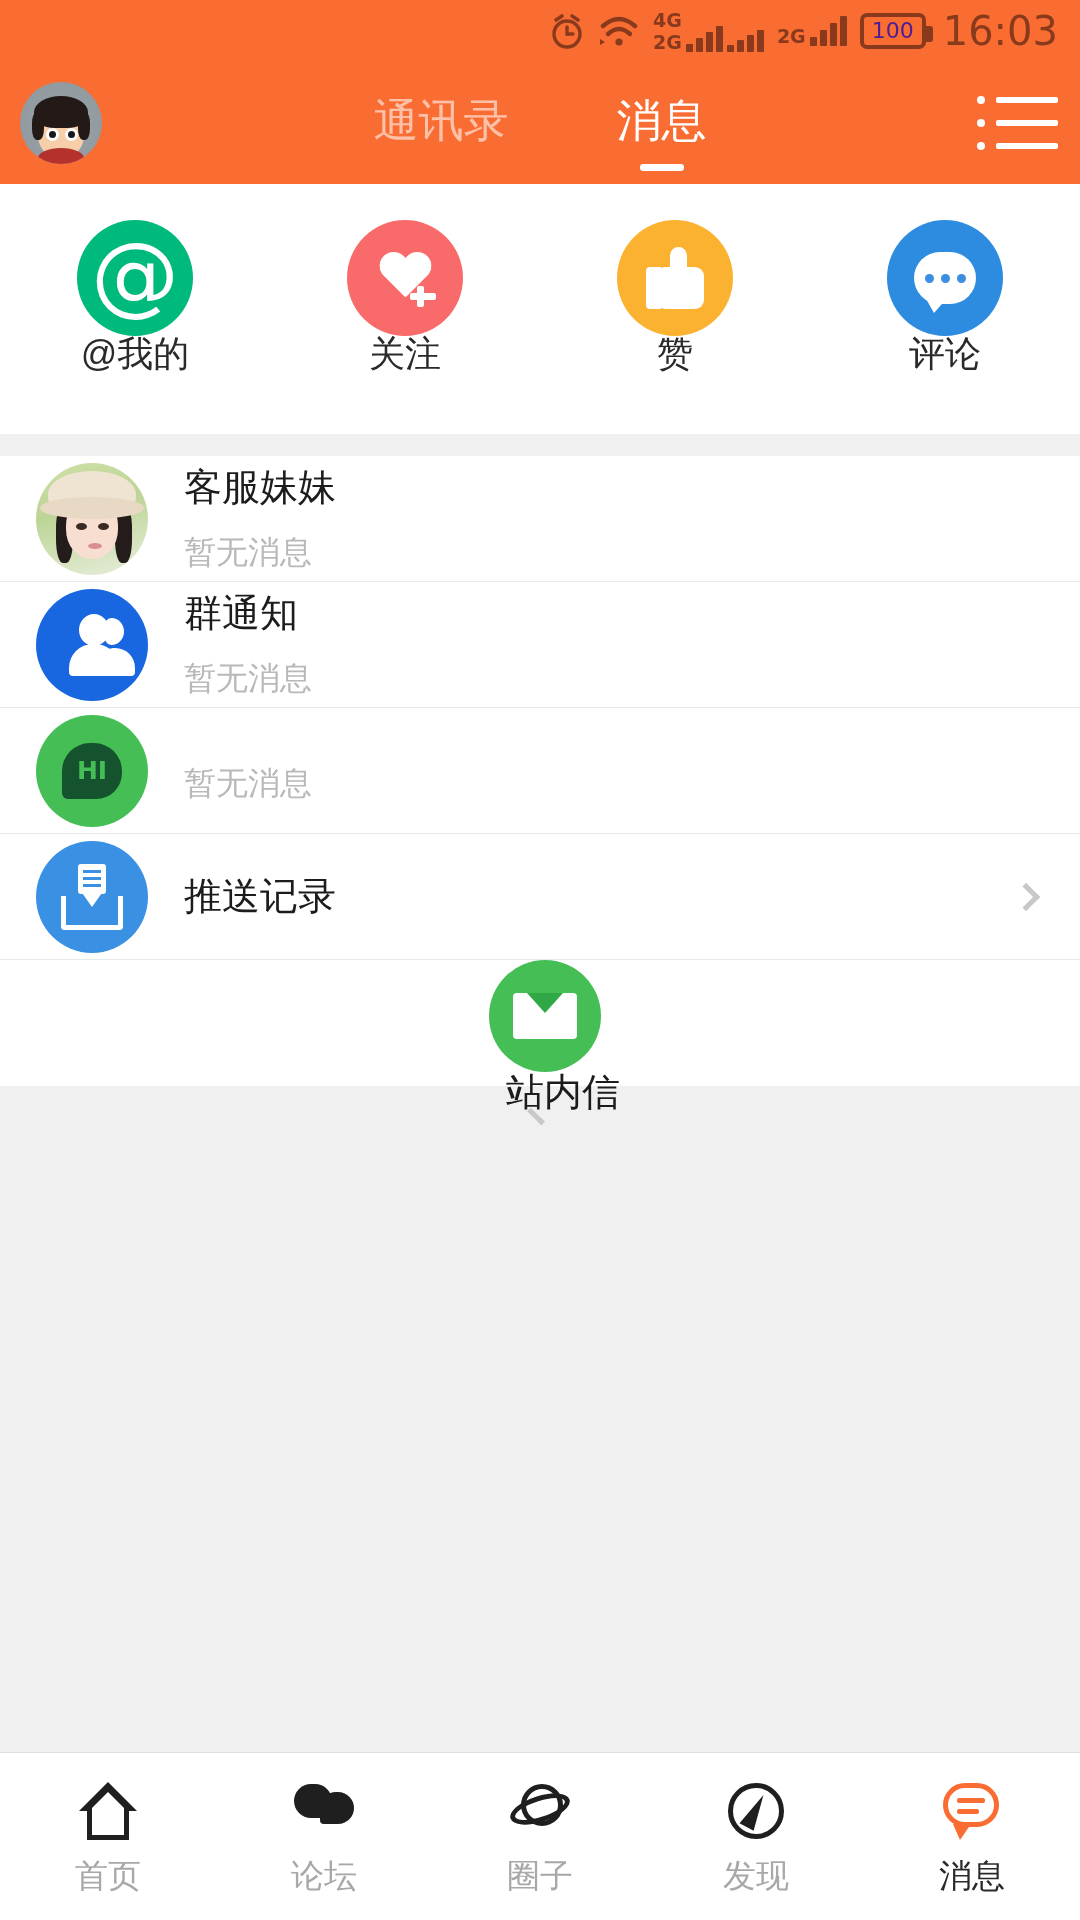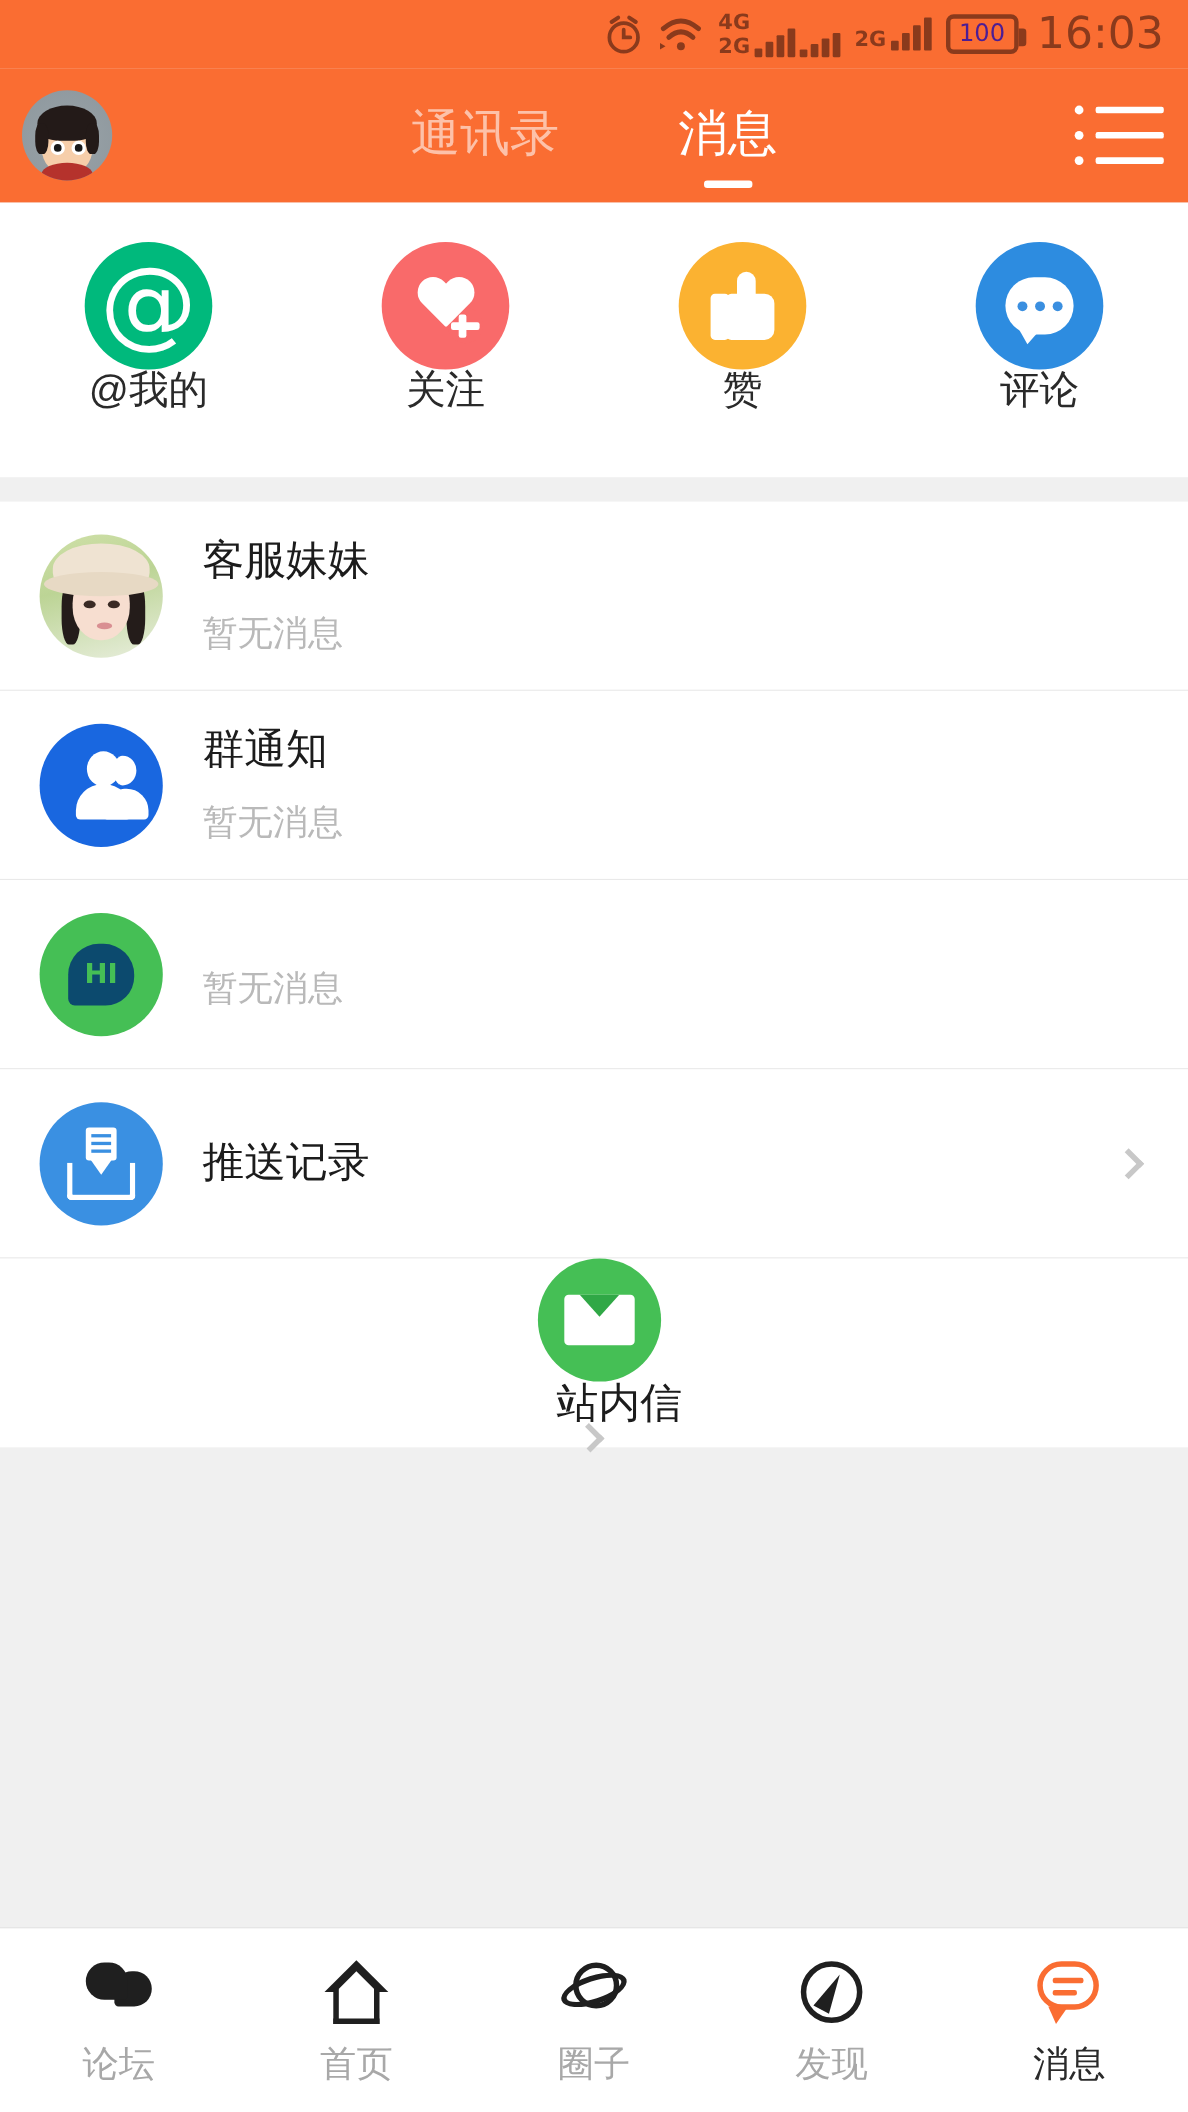--- a/index.html
+++ b/index.html
@@ -105,21 +105,21 @@
            border-radius:30px; display:flex; align-items:center; justify-content:center;
            gap:7px; }
   .bubble:after{ content:""; position:absolute; left:11px; bottom:-9px; width:0; height:0;
         border-left:9px solid transparent; border-right:14px solid transparent;
         border-top:16px solid #fff; }
   .bubble i{ width:9px; height:9px; border-radius:50%; background:#3a8fe0; display:block; }
 
   
   .gap{ height:22px; background:#f0f0f0; }
   .list{ background:#fff; }
-  .row{ display:flex; align-items:center; padding:0 26px 0 36px; height:172px;
+  .row{ display:flex; align-items:center; padding:0 26px 0 36px; height:126px;
         border-bottom:1px solid #e9e9e9; position:relative; }
   .row:last-child{ border-bottom:none;flex-direction:column; }
   .ravatar{ width:112px; height:112px; border-radius:50%; flex:none;
             display:flex; align-items:center; justify-content:center; position:relative;
             overflow:hidden; }
   .rtext{ margin-left:36px; display:flex; flex-direction:column; justify-content:center;
           flex:1; }
   .rtitle{ font-size:38px; color:#1c1c1c; line-height:1.1; }
   .rsub{ font-size:32px; color:#b9b9b9; margin-top:26px; line-height:1.1; }
   .chev{ width:20px; height:20px; border-right:5px solid #c8c8c8;
@@ -154,21 +154,21 @@
   .person .head{ position:absolute; left:16px; top:0; width:30px; height:32px;
                  background:#fff; border-radius:50%; }
   .person .torso{ position:absolute; left:6px; bottom:0; width:50px; height:32px;
                   background:#fff; border-radius:24px 24px 4px 4px; }
   .person .head2{ position:absolute; left:36px; top:4px; width:25px; height:27px;
                   background:#fff; border-radius:50%; border-left:4px solid #1967e0; }
   .person .torso2{ position:absolute; left:30px; bottom:0; width:42px; height:28px;
                    background:#fff; border-radius:20px 20px 4px 4px;
                    border-left:4px solid #1967e0; }
 
-  .hibub{ position:relative; width:60px; height:56px; background:#0c4a6e;
+  .hibub{ position:relative; width:60px; height:56px; background:#14532d;
           border-radius:28px 28px 26px 6px; display:flex; align-items:center;
           justify-content:center; }
   .hibub span{ font-size:25px; color:#45bf55; font-weight:bold; line-height:1;
                font-family:"DejaVu Sans",sans-serif; }
 
   .inbox{ position:relative; width:62px; height:66px; }
   .inbox .doc{ position:absolute; left:17px; top:0; width:28px; height:30px;
                background:#fff; border-radius:3px; }
   .inbox .doc i{ position:absolute; left:5px; width:18px; height:3px;
                  background:#3a90e2; display:block; }
@@ -450,37 +450,37 @@
       <span class="chev"></span>
     </div>
   </div>
 
   <div class="filler" style="height:260px"></div>
 
   <div class="bottomnav">
 
     <div class="nav">
       <span class="nav-ico">
-        <span class="ic-forum">
-            <i class="b2"></i>
-            <i class="b1"></i>
-          </span>
-      </span>
-      <span class="nav-label">论坛</span>
-    </div>
-
-    <div class="nav">
-      <span class="nav-ico">
         <span class="ic-home">
             <i class="roof"></i>
             <i class="roofin"></i>
             <i class="body"></i>
           </span>
       </span>
       <span class="nav-label">首页</span>
+    </div>
+
+    <div class="nav">
+      <span class="nav-ico">
+        <span class="ic-forum">
+            <i class="b2"></i>
+            <i class="b1"></i>
+          </span>
+      </span>
+      <span class="nav-label">论坛</span>
     </div>
 
     <div class="nav">
       <span class="nav-ico">
         <span class="ic-circle">
             <i class="planet"></i>
             <i class="ring"></i>
           </span>
       </span>
       <span class="nav-label">圈子</span>

